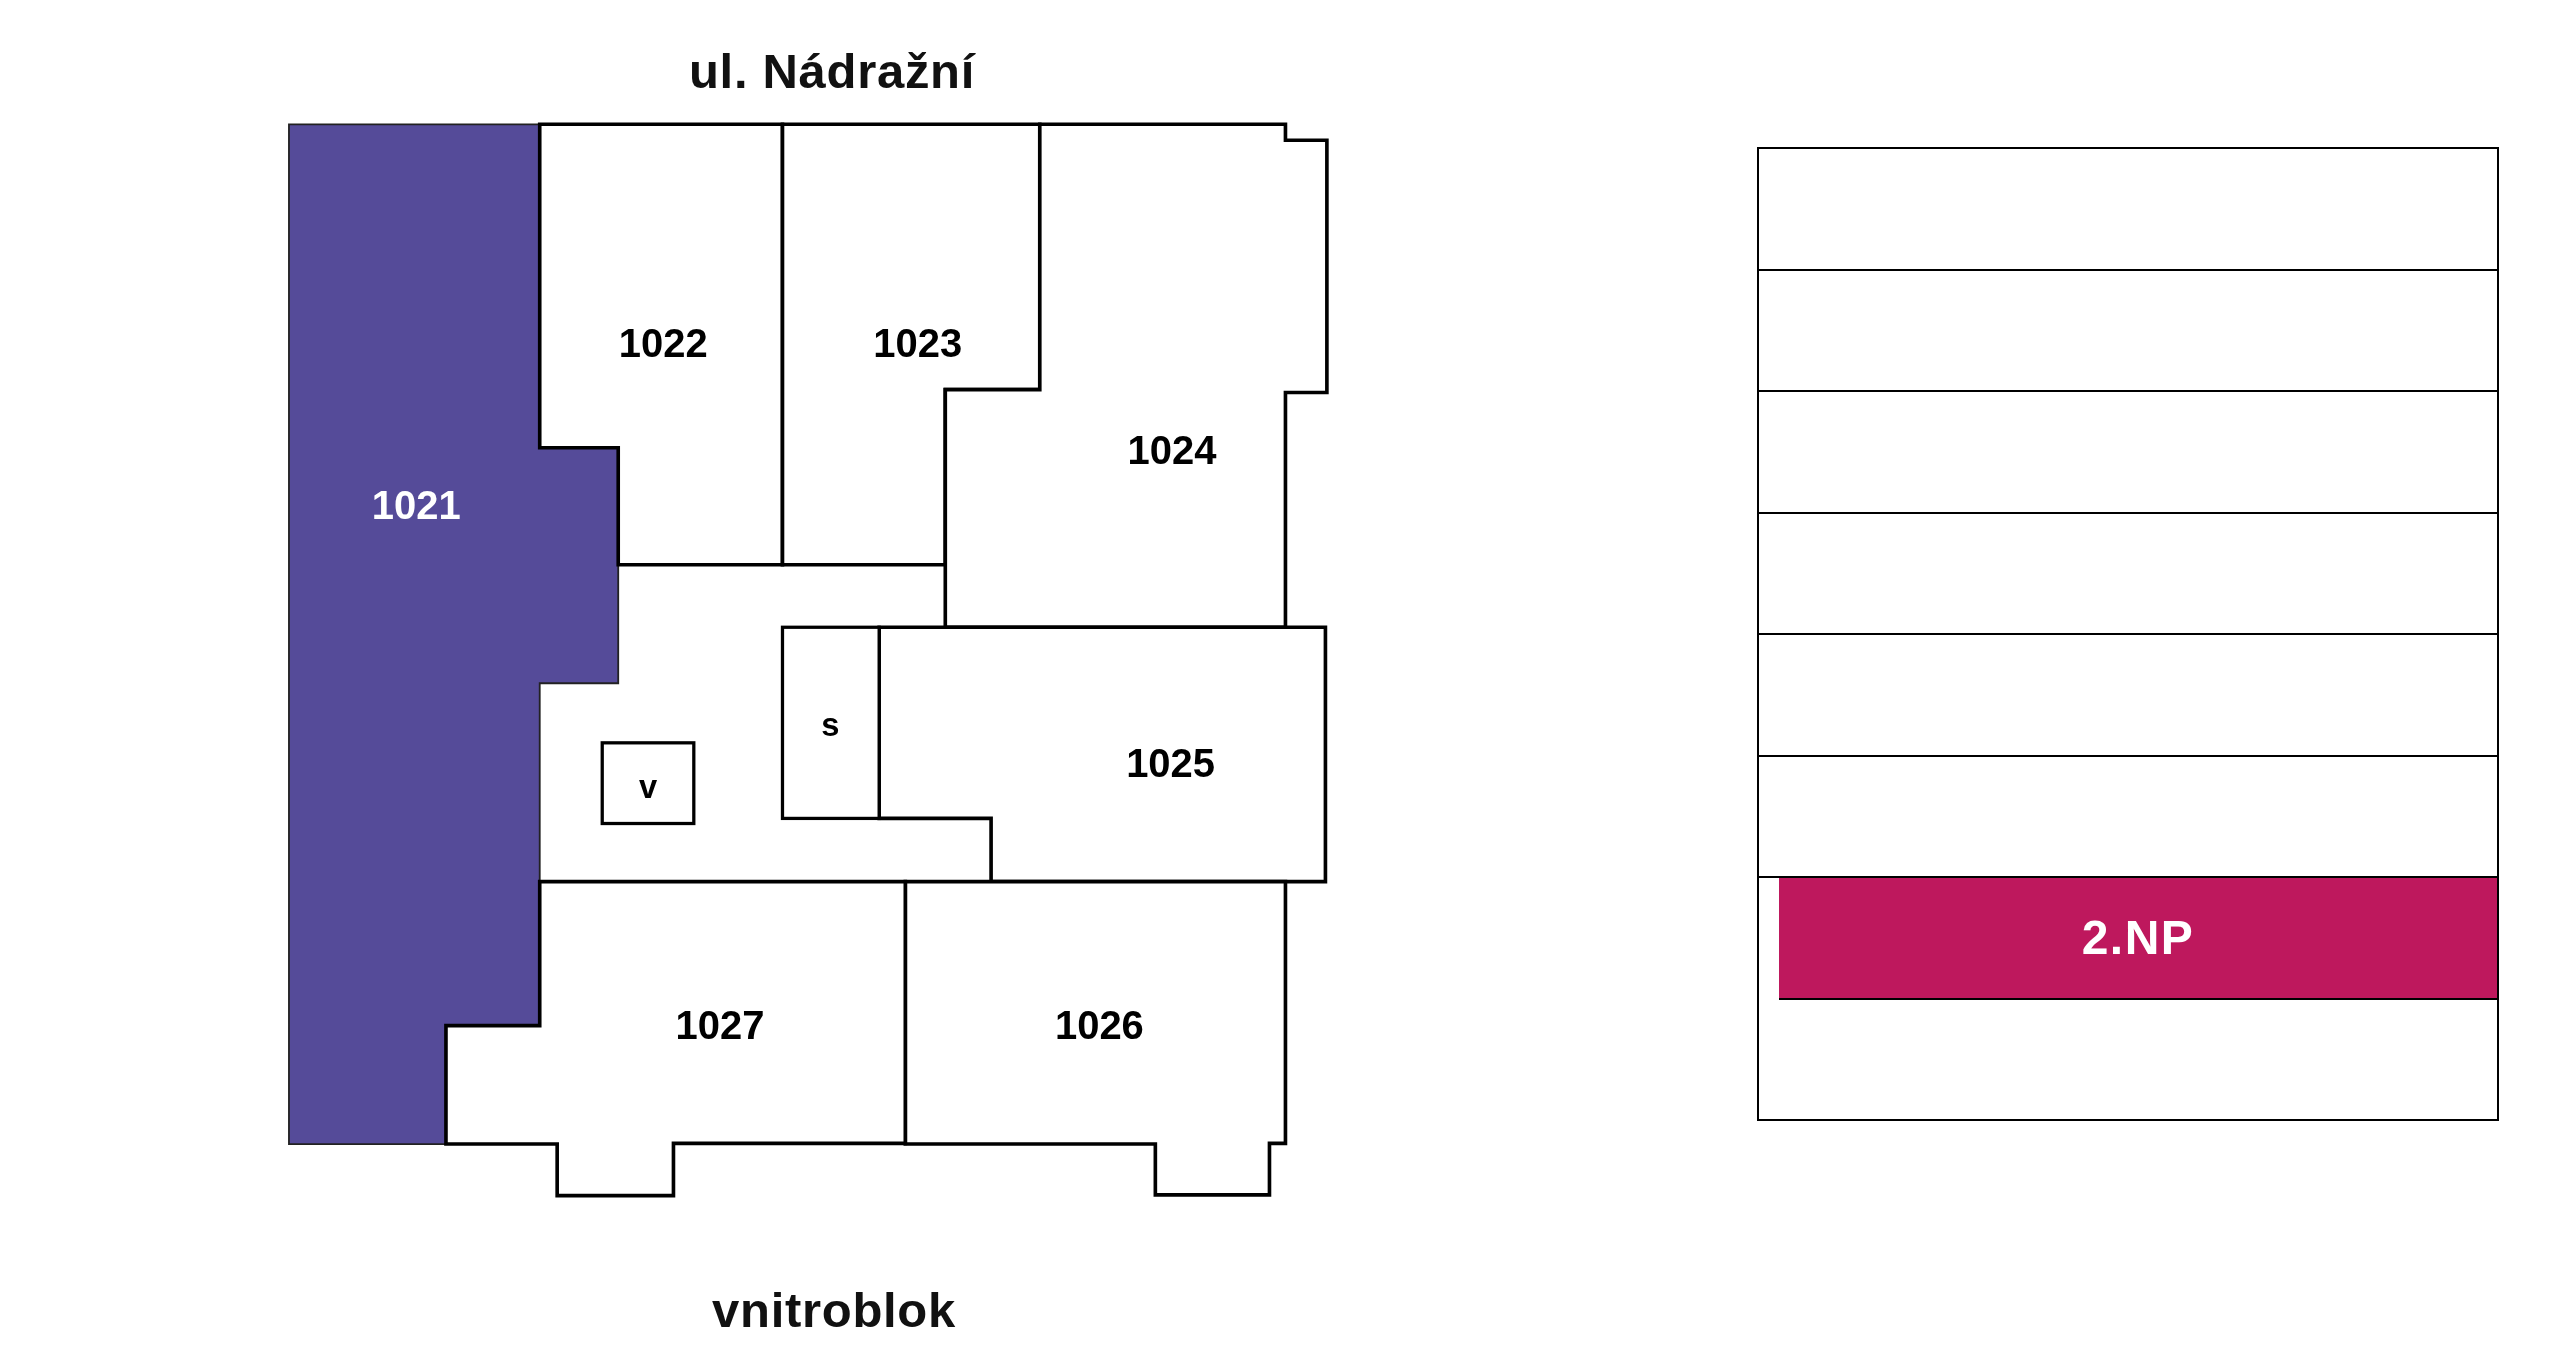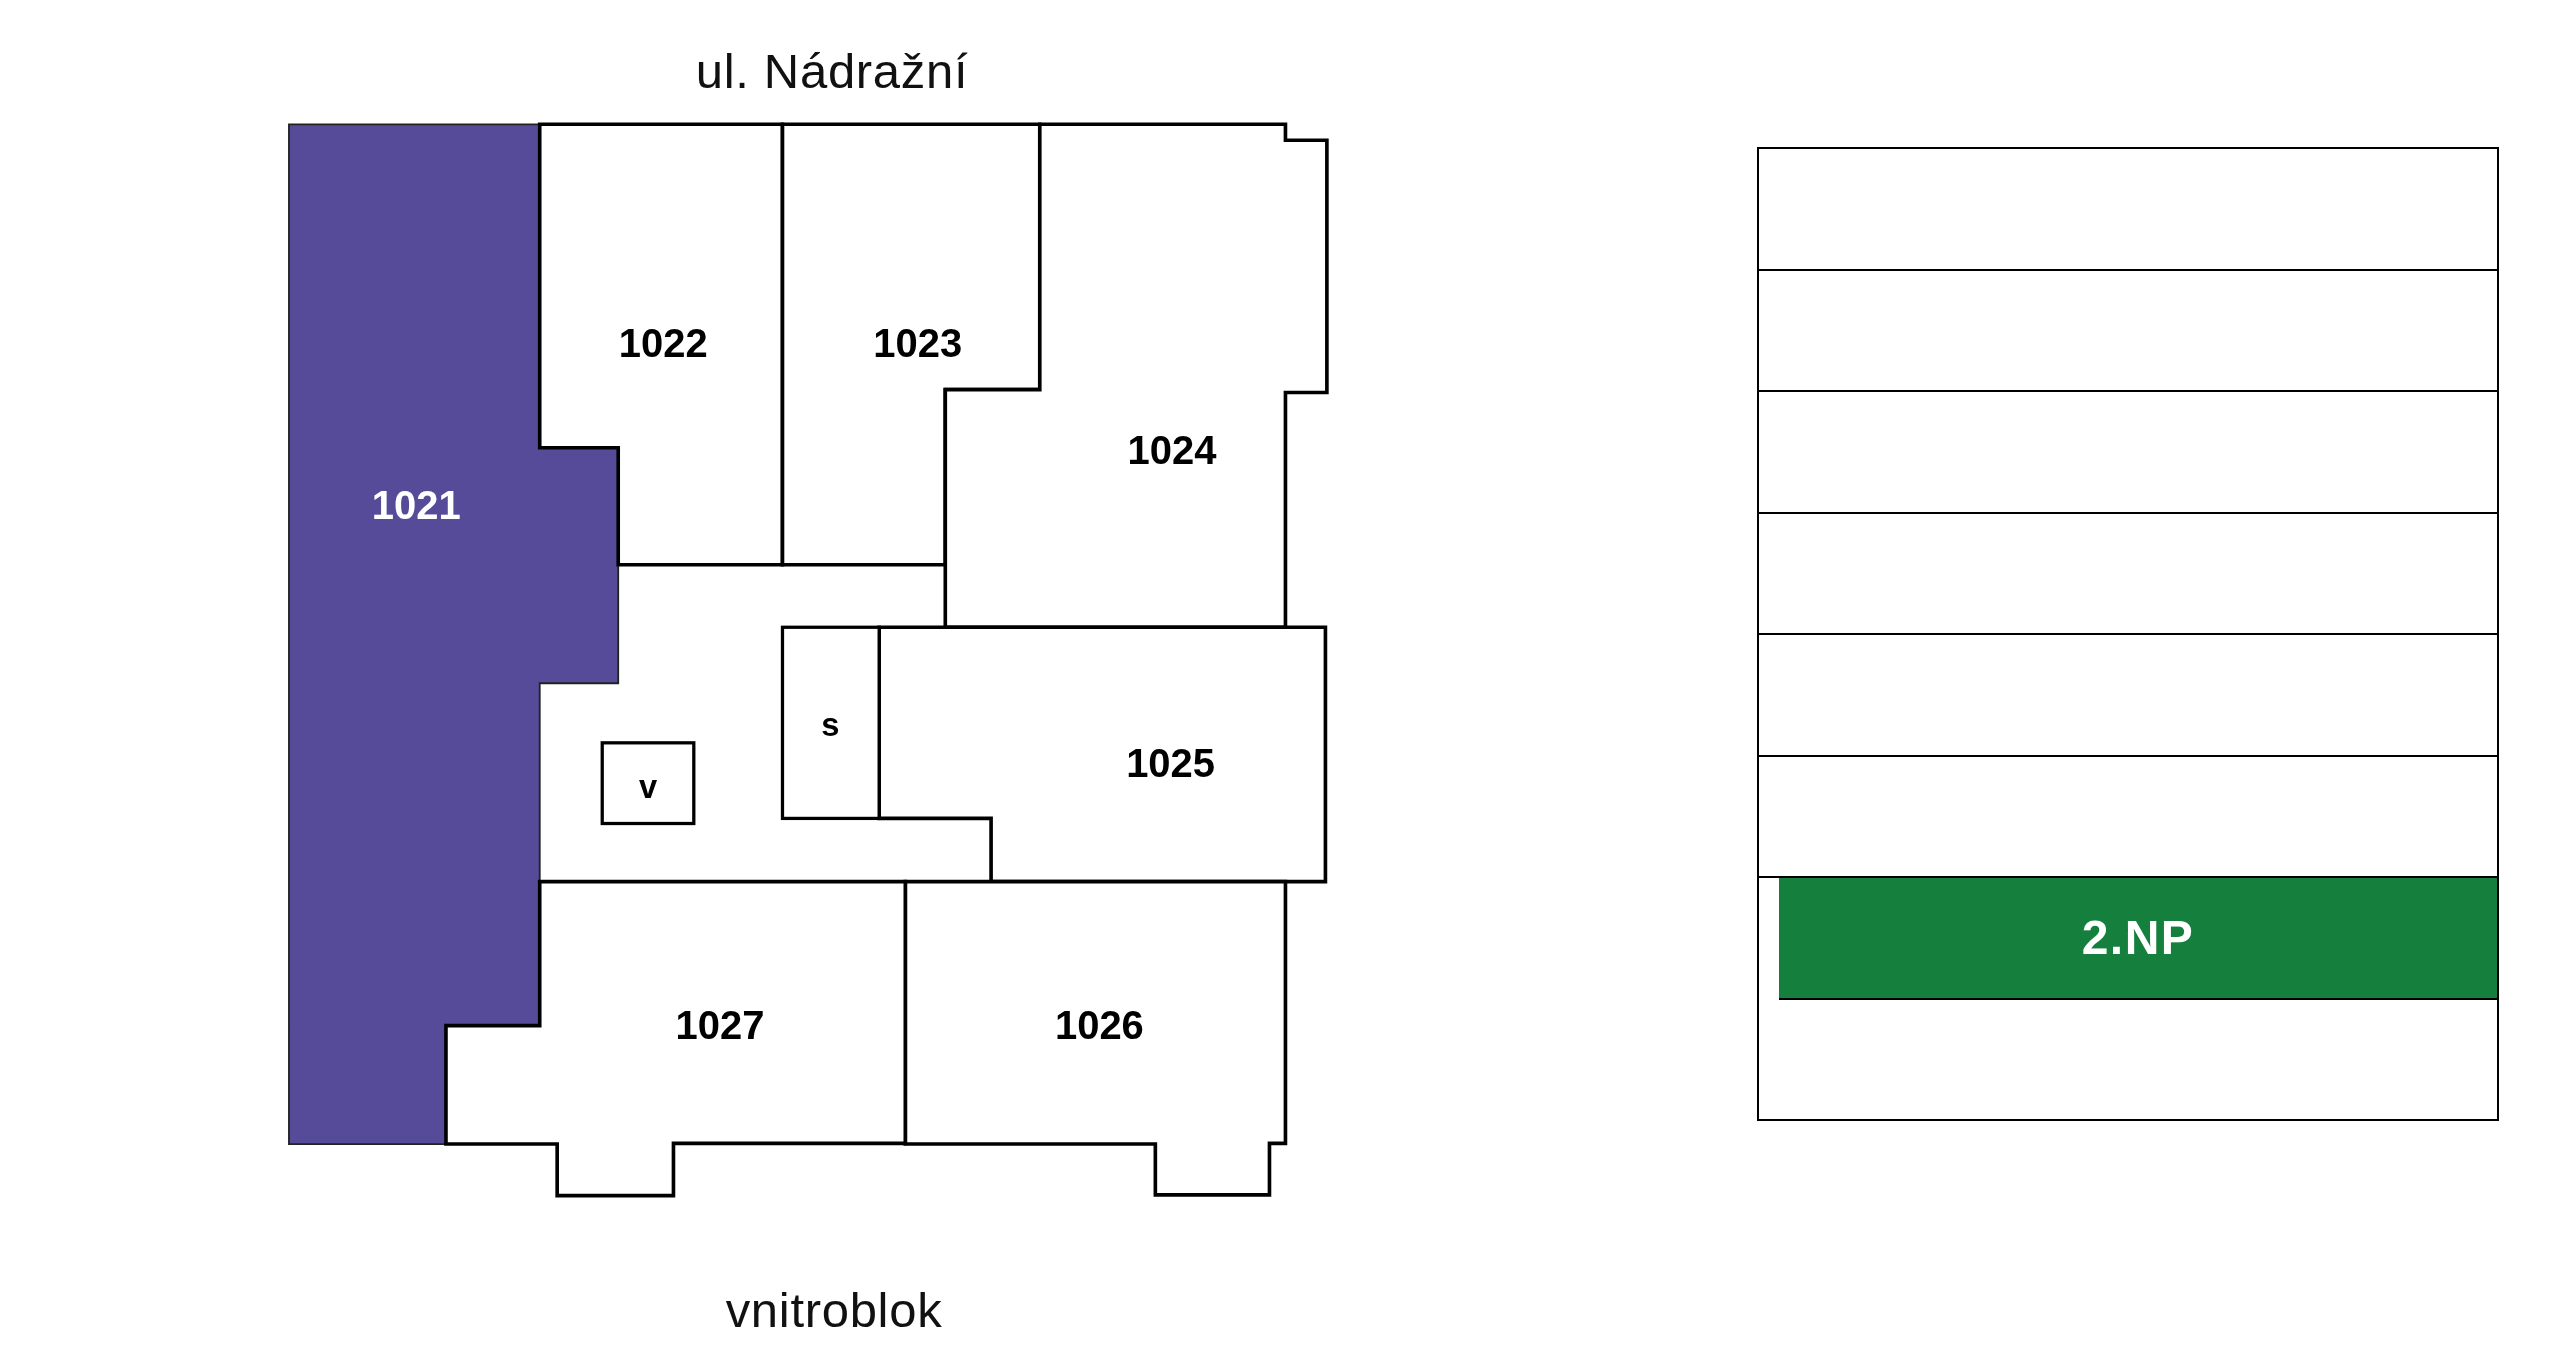--- a/index.html
+++ b/index.html
@@ -14,21 +14,21 @@
   .stage {
     position: relative;
     width: 2576px;
     height: 1365px;
     background: #ffffff;
   }
   .street-label {
     position: absolute;
     transform: translate(-50%, -50%);
     font-size: 49px;
-    font-weight: normal;
+    font-weight: bold;
     letter-spacing: 0.7px;
     color: #111111;
     white-space: nowrap;
   }
   #label-street-top  { left: 832px; top: 71px; }
   #label-street-bottom { left: 834px; top: 1286px; margin-top: 24px; }
 
   svg.plan {
     position: absolute;
     left: 0;
@@ -84,21 +84,21 @@
     flex: 1 1 0;
     border-bottom: 2.2px solid #000000;
     box-sizing: border-box;
     display: flex;
     align-items: center;
     justify-content: center;
     cursor: pointer;
   }
   .floor-row:last-child { border-bottom: none; }
   .floor-row.active {
-    background: #15803d;
+    background: #be185d;
     margin-left: 20px;
   }
   .floor-row.active .floor-row-label {
     color: #ffffff;
     font-size: 48px;
     font-weight: bold;
     letter-spacing: 1.5px;
   }
 </style>
 </head>

